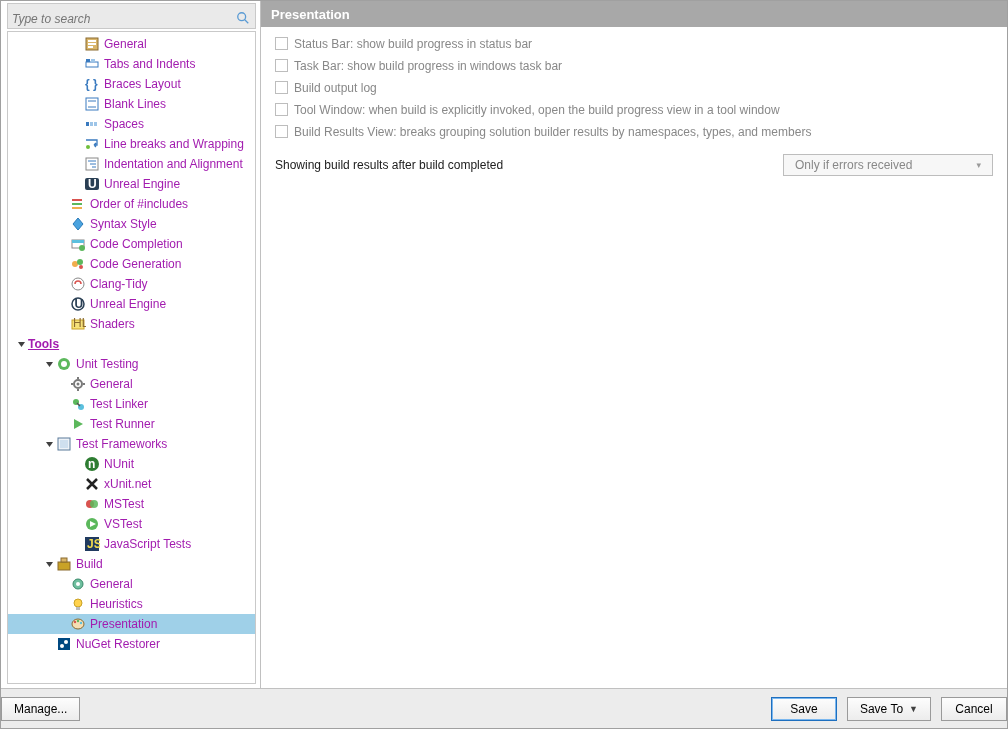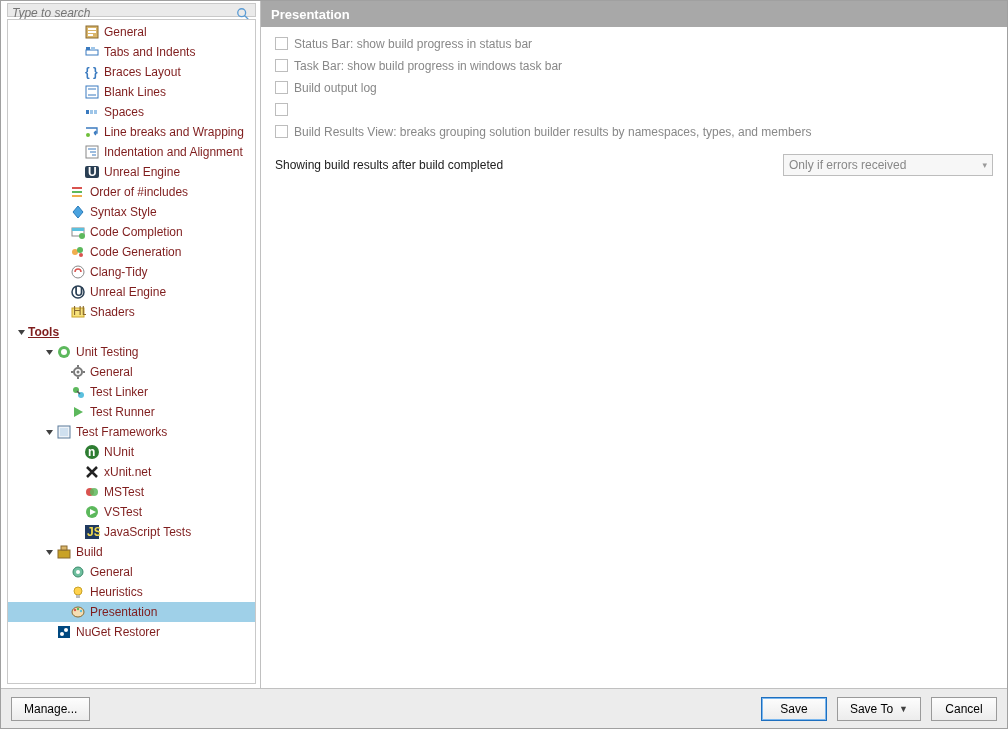--- a/index.html
+++ b/index.html
@@ -1,52 +1,52 @@
 <!DOCTYPE html>
 <html><head>
 <meta charset="utf-8">
 <style>
   * { box-sizing: border-box; margin: 0; padding: 0; font-family: "Segoe UI", Tahoma, sans-serif; font-size: 12px; }
   html, body { width: 1008px; height: 729px; overflow: hidden; background: #f0f0f0; }
 
   .app { display: flex; flex-direction: column; width: 1008px; height: 729px; border: 1px solid #a0a0a0; }
   .main { display: flex; flex: 1; min-height: 0; }
   .sidebar { width: 260px; display: flex; flex-direction: column; border-right: 1px solid #c0c0c0; background: #ffffff; }
-  .search-wrap { display: flex; align-items: flex-start; height: 14px; padding: 2px 4px; border: 1px solid #c9c9c9; background: #eaeaea; margin: 2px 4px 2px 6px; position: relative; }
+  .search-wrap { display: flex; align-items: flex-end; height: 26px; padding: 2px 4px; border: 1px solid #c9c9c9; background: #eaeaea; margin: 2px 4px 2px 6px; position: relative; }
   .search-input { flex: 1; border: none; outline: none; background: transparent; color: #888; font-style: italic; }
   .search-icon { width: 16px; height: 16px; display: flex; align-items: center; justify-content: center; }
 
   .tree-wrap { flex: 1; overflow: hidden; position: relative; border: 1px solid #c9c9c9; margin: 0 4px 4px 6px; }
   .tree { position: absolute; inset: 0; overflow-y: scroll; background: #fff; padding: 2px 0; }
   .tree::-webkit-scrollbar { width: 17px; }
   .tree::-webkit-scrollbar-track { background: #f0f0f0; border-left: 1px solid #e0e0e0; }
   .tree::-webkit-scrollbar-thumb { background: #cdcdcd; border: 1px solid #b0b0b0; }
   .tree::-webkit-scrollbar-button { height: 17px; background: #f0f0f0; border: 1px solid #d0d0d0; }
 
   .node { display: flex; align-items: center; height: 20px; padding-left: 4px; cursor: default; user-select: none; white-space: nowrap; }
   .node.selected { background: #9fd0e8; }
   .tw { width: 10px; height: 10px; display: inline-flex; align-items: center; justify-content: center; margin-right: 2px; }
   .tw svg { display: block; }
   .spacer { display: inline-block; }
   .ic { width: 16px; height: 16px; display: inline-flex; align-items: center; justify-content: center; margin-right: 4px; }
-  .lbl { color: #7f1d1d; }
+  .lbl { color: #a21caf; }
   .lbl.bold { font-weight: 600; text-decoration: underline; }
 
   .content { flex: 1; display: flex; flex-direction: column; background: #ffffff; }
   .content-header { height: 26px; background: #a8a8a8; color: #fff; font-weight: 600; display: flex; align-items: center; padding: 0 10px; font-size: 13px; }
   .content-body { flex: 1; padding: 10px 14px; color: #888; }
   .opt-row { display: flex; align-items: flex-start; height: 22px; gap: 6px; }
   .cb { width: 13px; height: 13px; border: 1px solid #bdbdbd; background: #fff; position: relative; }
   .opt-txt { color: #888; }
   .drop-row { display: flex; align-items: center; height: 28px; gap: 8px; margin-top: 4px; justify-content: space-between; }
   .drop-lbl { color: #202020; }
-  .dropdown { width: 210px; height: 22px; border: 1px solid #bdbdbd; background: #f7f7f7; color: #888; display: flex; align-items: center; padding: 0 5px; justify-content: space-between; }
+  .dropdown { width: 210px; height: 22px; border: 1px solid #bdbdbd; background: #f7f7f7; color: #888; display: flex; align-items: center; padding: 0 11px; justify-content: space-between; }
   .dropdown .dd-caret { font-size: 9px; color: #9a9a9a; }
 
-  .footer { height: 40px; border-top: 1px solid #c0c0c0; background: #ececec; display: flex; align-items: center; padding: 0 10px; gap: 10px; }
+  .footer { height: 40px; border-top: 1px solid #c0c0c0; background: #ececec; display: flex; align-items: center; padding: 0 0; gap: 10px; }
   .footer-spacer { flex: 1; }
   .btn { height: 24px; min-width: 66px; padding: 0 12px; border: 1px solid #9a9a9a; background: linear-gradient(#fdfdfd,#ececec); display: inline-flex; align-items: center; justify-content: center; gap: 6px; cursor: pointer; }
   .btn.primary { border: 1px solid #1e6fbf; box-shadow: inset 0 0 0 1px #7ab7ef; }
   .btn .caret { font-size: 9px; color: #404040; }
 
   
   svg { display: block; }
 </style>
 </head>
 <body>
@@ -401,20 +401,21 @@
           <div class="opt-row">
             <span class="cb"></span>
             <span class="opt-txt">Task Bar: show build progress in windows task bar</span>
           </div>
           <div class="opt-row">
             <span class="cb"></span>
             <span class="opt-txt">Build output log</span>
           </div>
           <div class="opt-row">
             <span class="cb"></span>
+            <span class="opt-txt">Tool Window: when build is explicitly invoked, open the build progress view in a tool window</span>
           </div>
           <div class="opt-row">
             <span class="cb"></span>
             <span class="opt-txt">Build Results View: breaks grouping solution builder results by namespaces, types, and members</span>
           </div>
           <div class="drop-row">
             <span class="drop-lbl">Showing build results after build completed</span>
             <span class="dropdown">
               <span>Only if errors received</span>
               <span class="dd-caret">▾</span>

